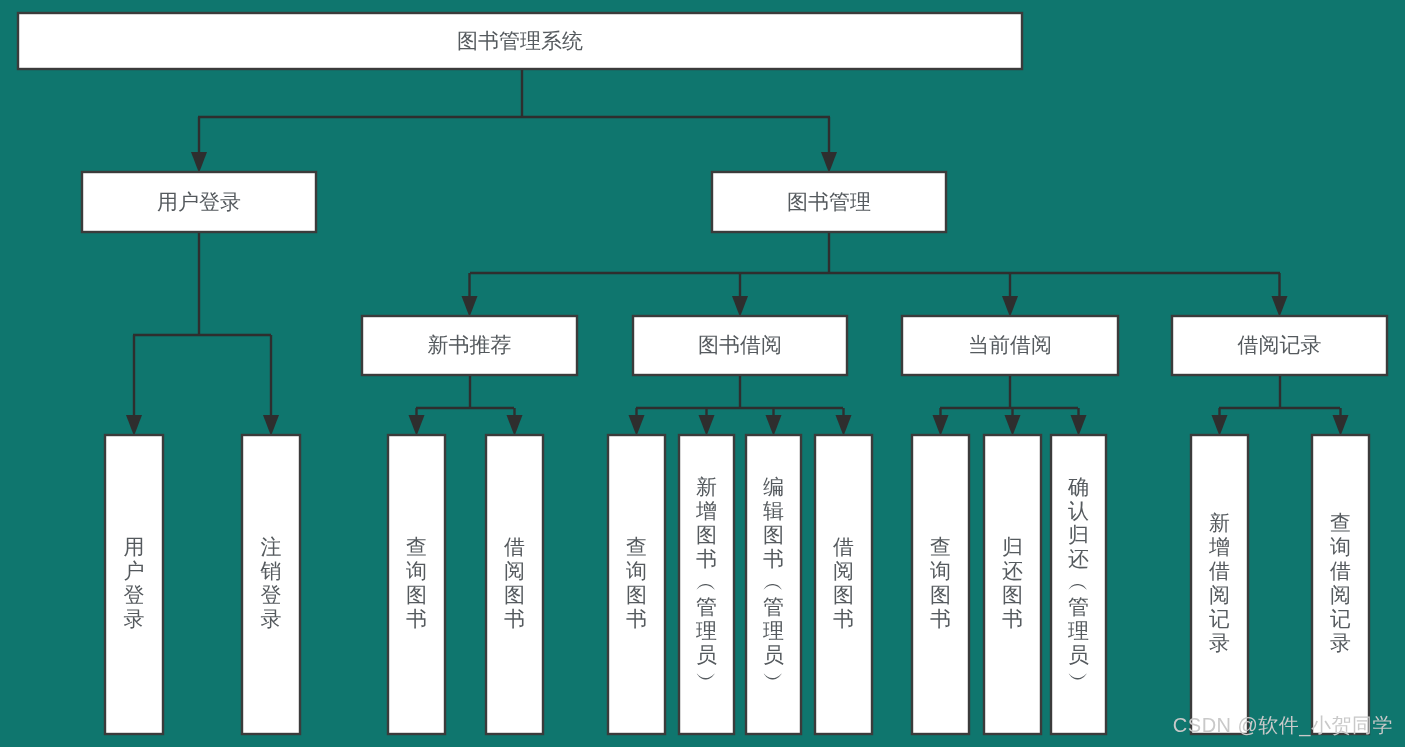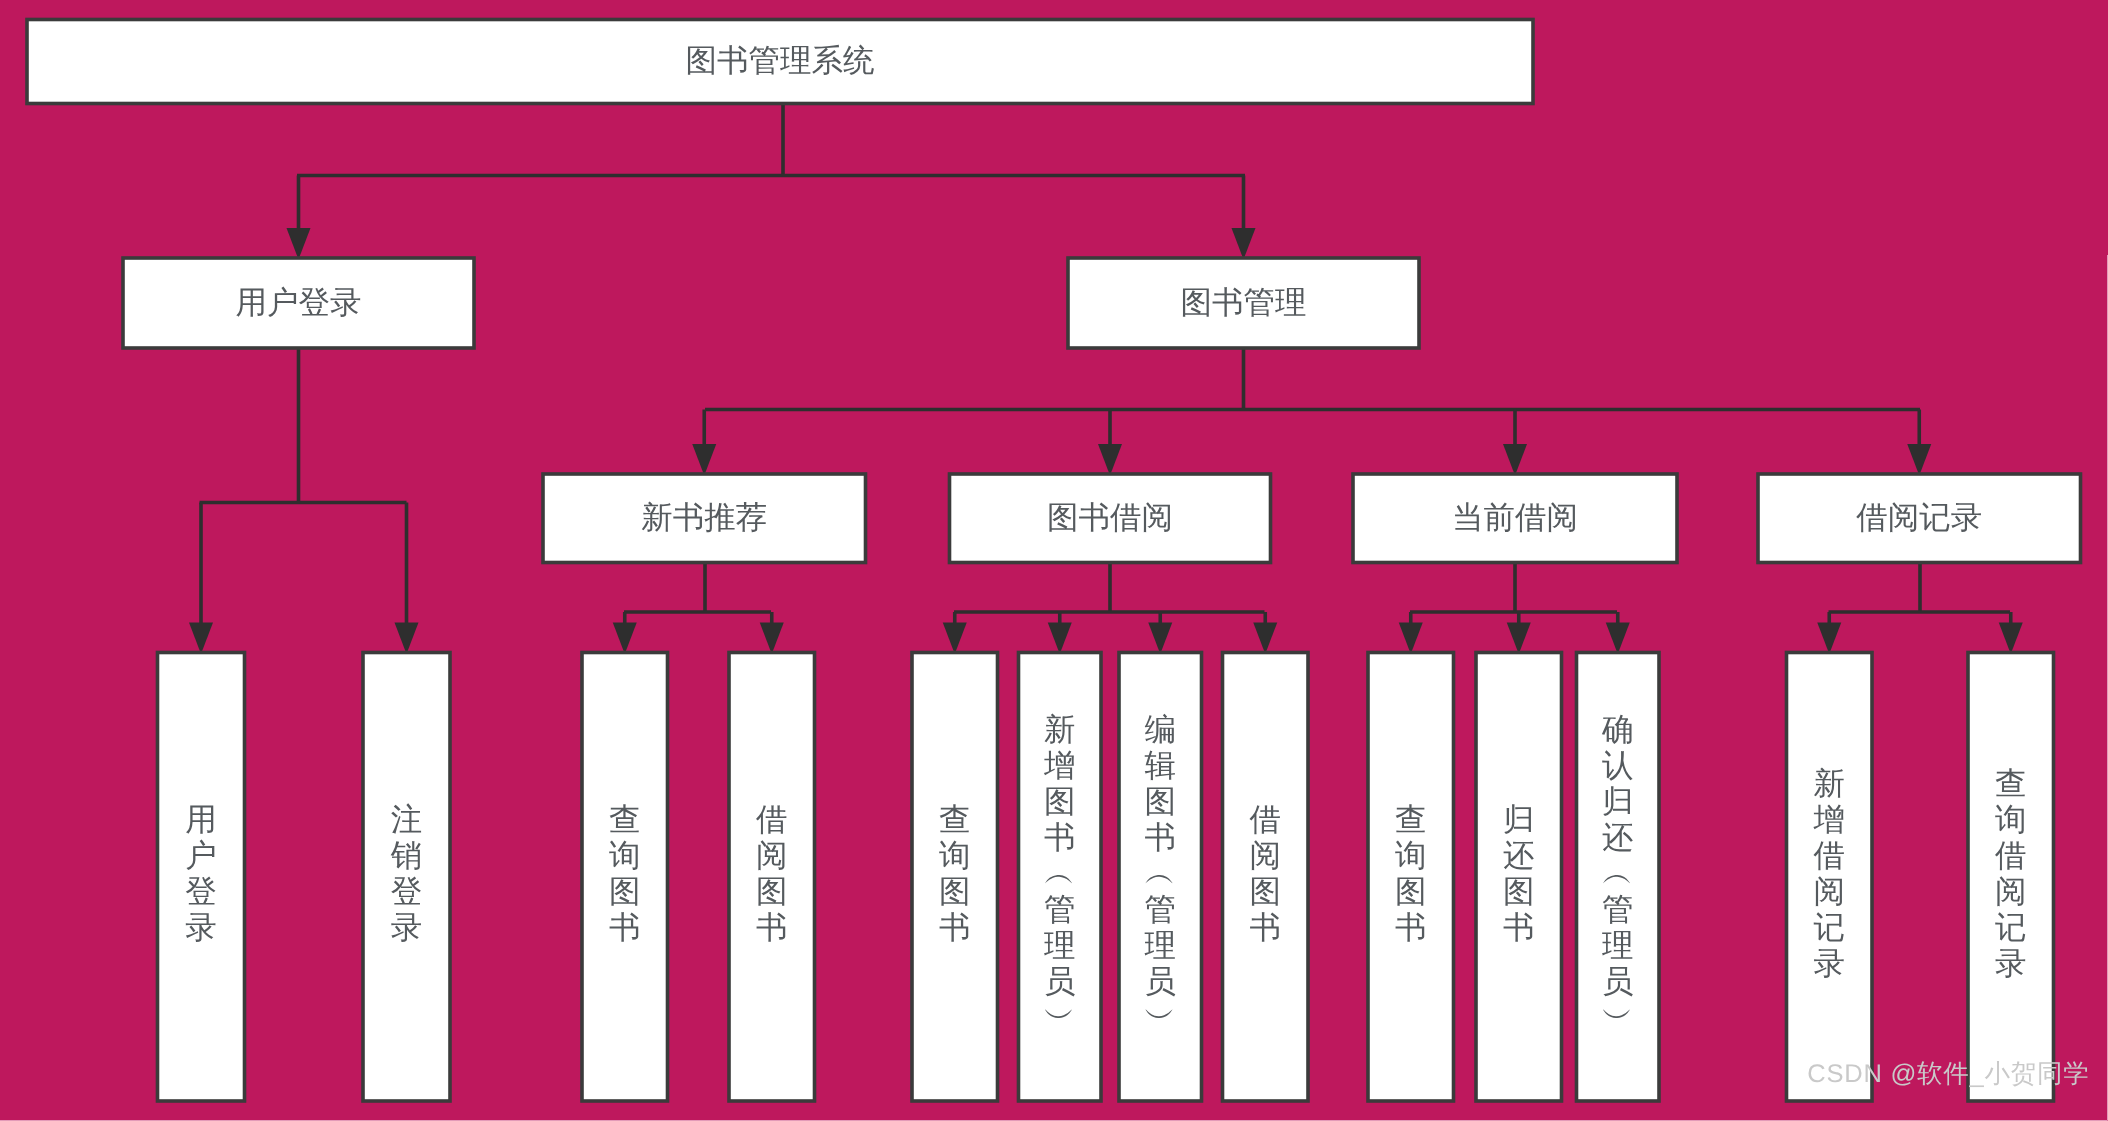--- a/index.html
+++ b/index.html
@@ -7,21 +7,21 @@
     padding: 0;
     background: #ffffff;
   }
   body {
     font-family: "Liberation Sans", "DejaVu Sans", sans-serif;
   }
   #canvas {
     position: relative;
     width: 1405px;
     height: 747px;
-    background: #be185d;
+    background: #0f766e;
     overflow: hidden;
   }
   #diagram-svg {
     position: absolute;
     left: 0;
     top: 0;
     width: 1405px;
     height: 747px;
   }
   .node-box {
@@ -48,23 +48,23 @@
     fill: none;
     stroke-linecap: butt;
   }
   .edge-arrow {
     fill: #2e2e2e;
     stroke: none;
   }
   .watermark {
     position: absolute;
     right: 12px;
-    bottom: 20px;
+    bottom: 8px;
     color: #c9c9c9;
-    font-size: 17px;
+    font-size: 20px;
     font-family: "Liberation Sans", "DejaVu Sans", sans-serif;
     letter-spacing: 0.5px;
     white-space: nowrap;
     user-select: none;
   }
 </style>
 </head>
 <body>
 
 <div id="canvas">

